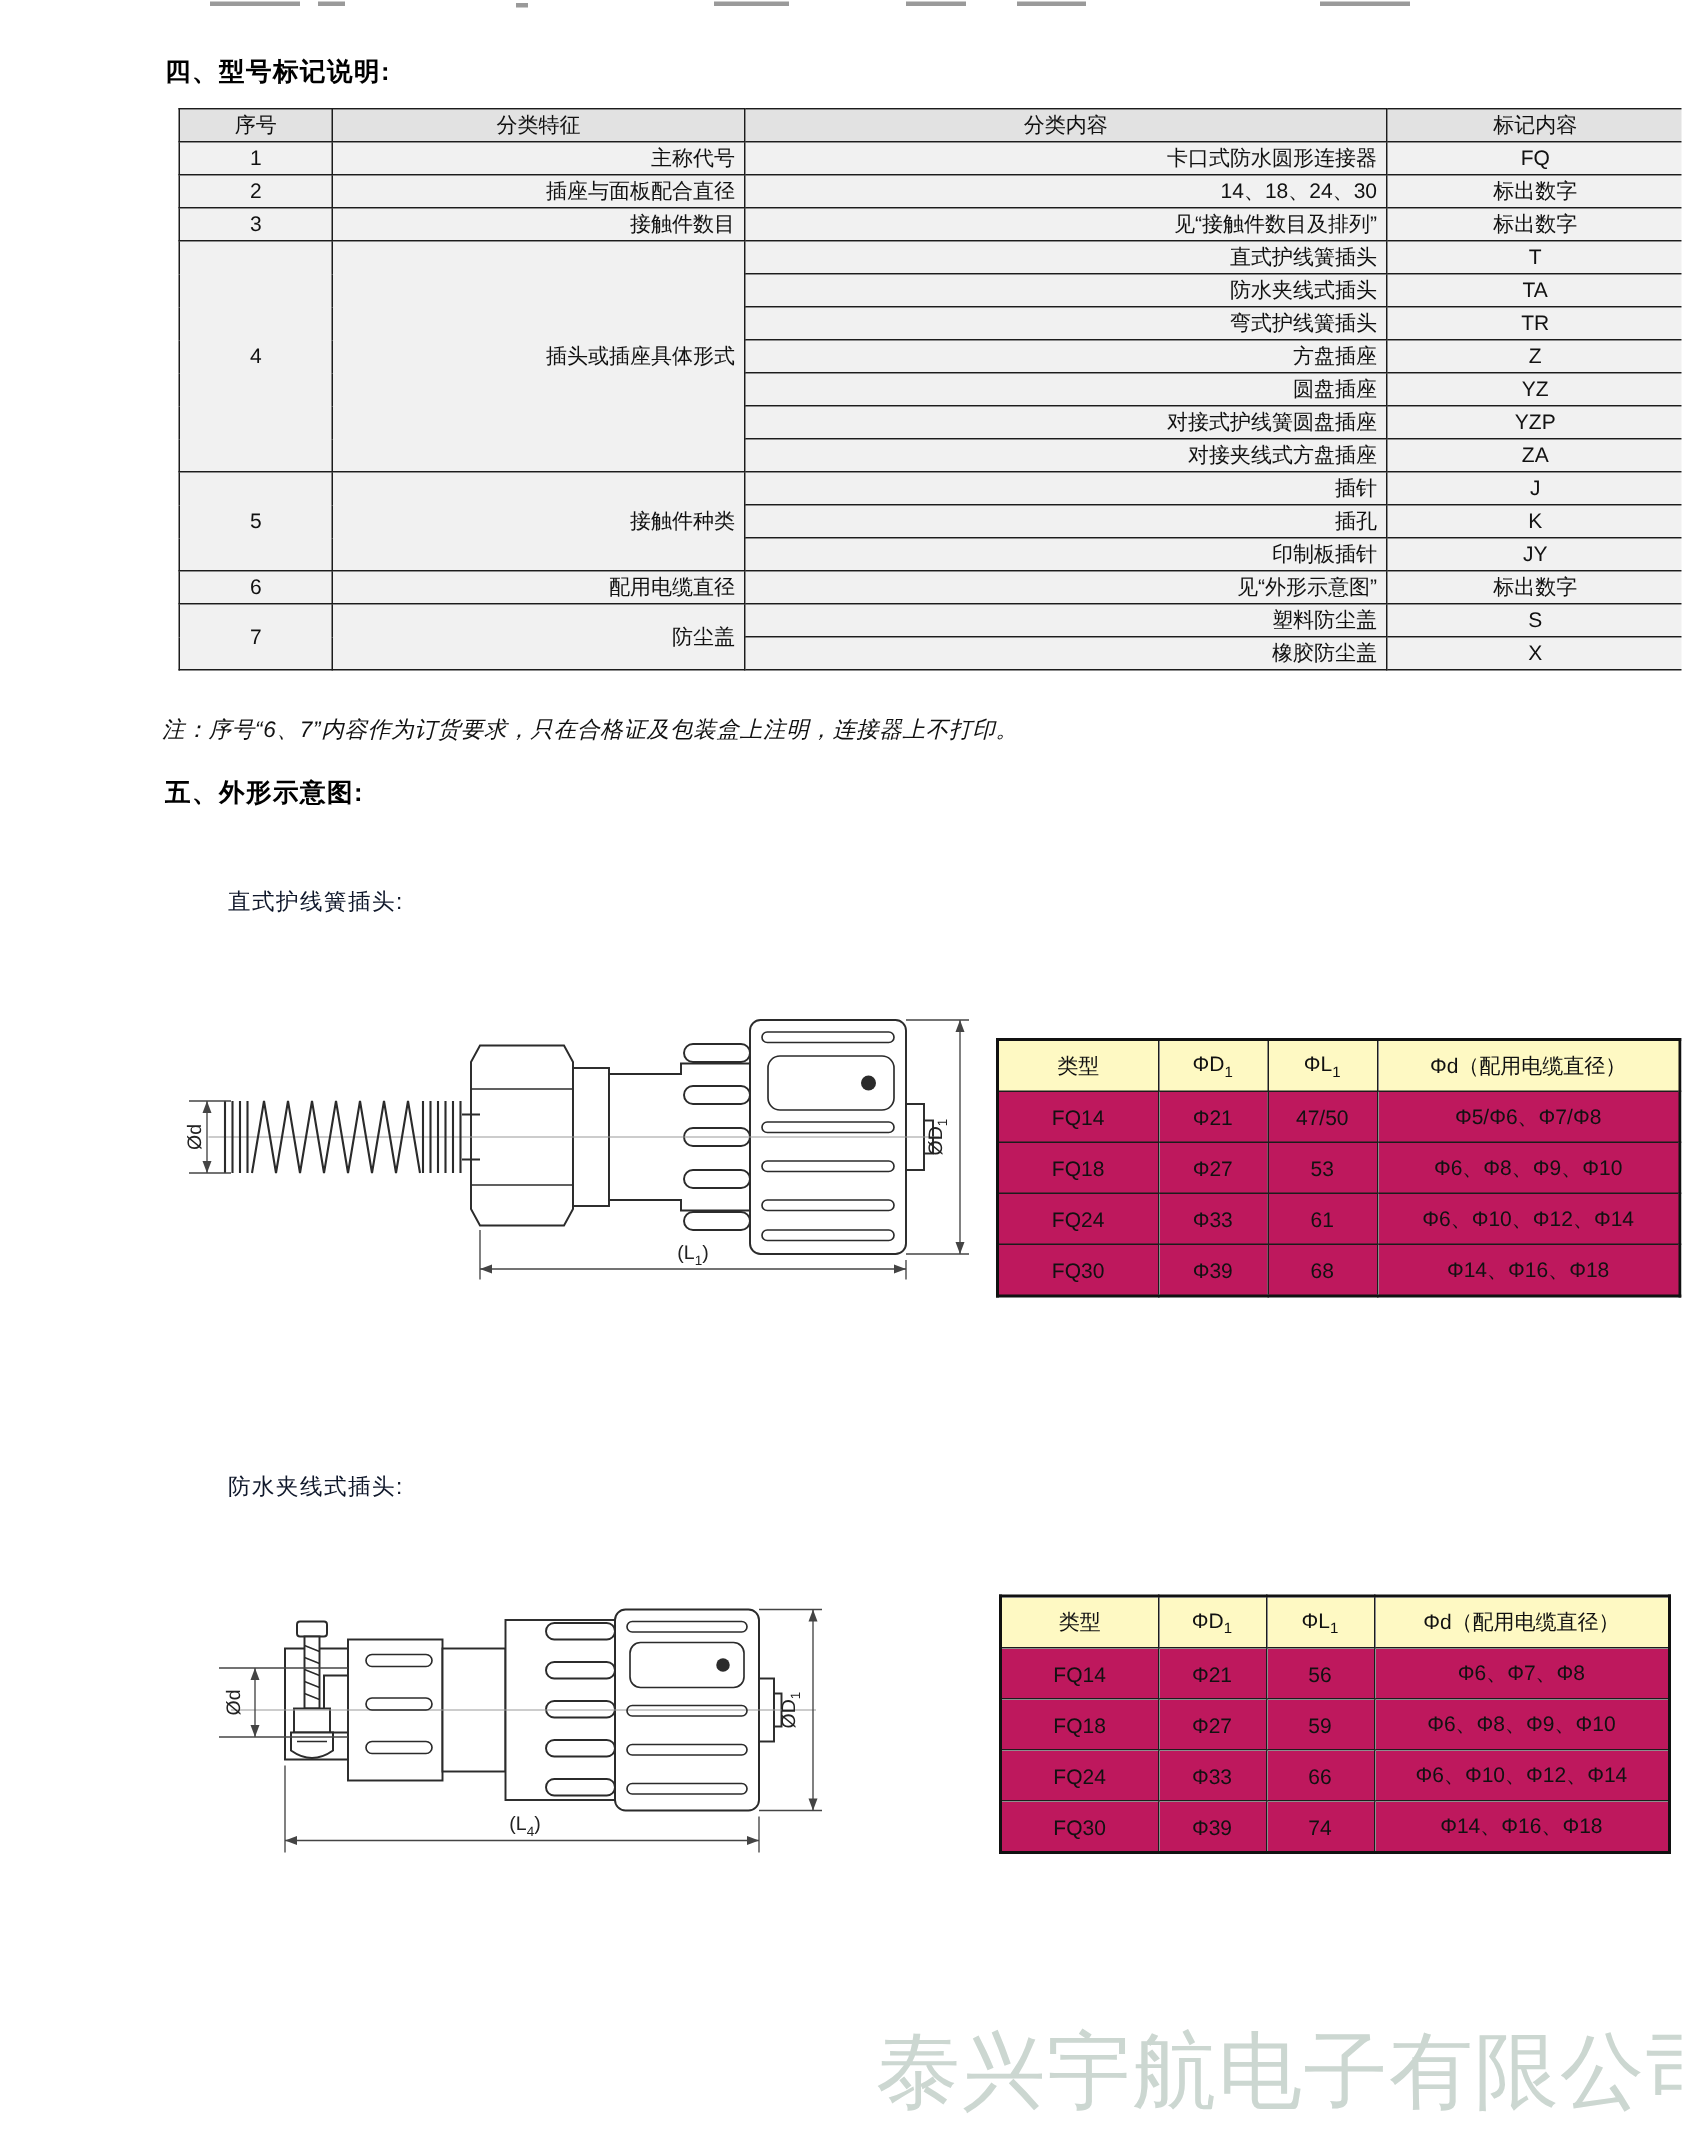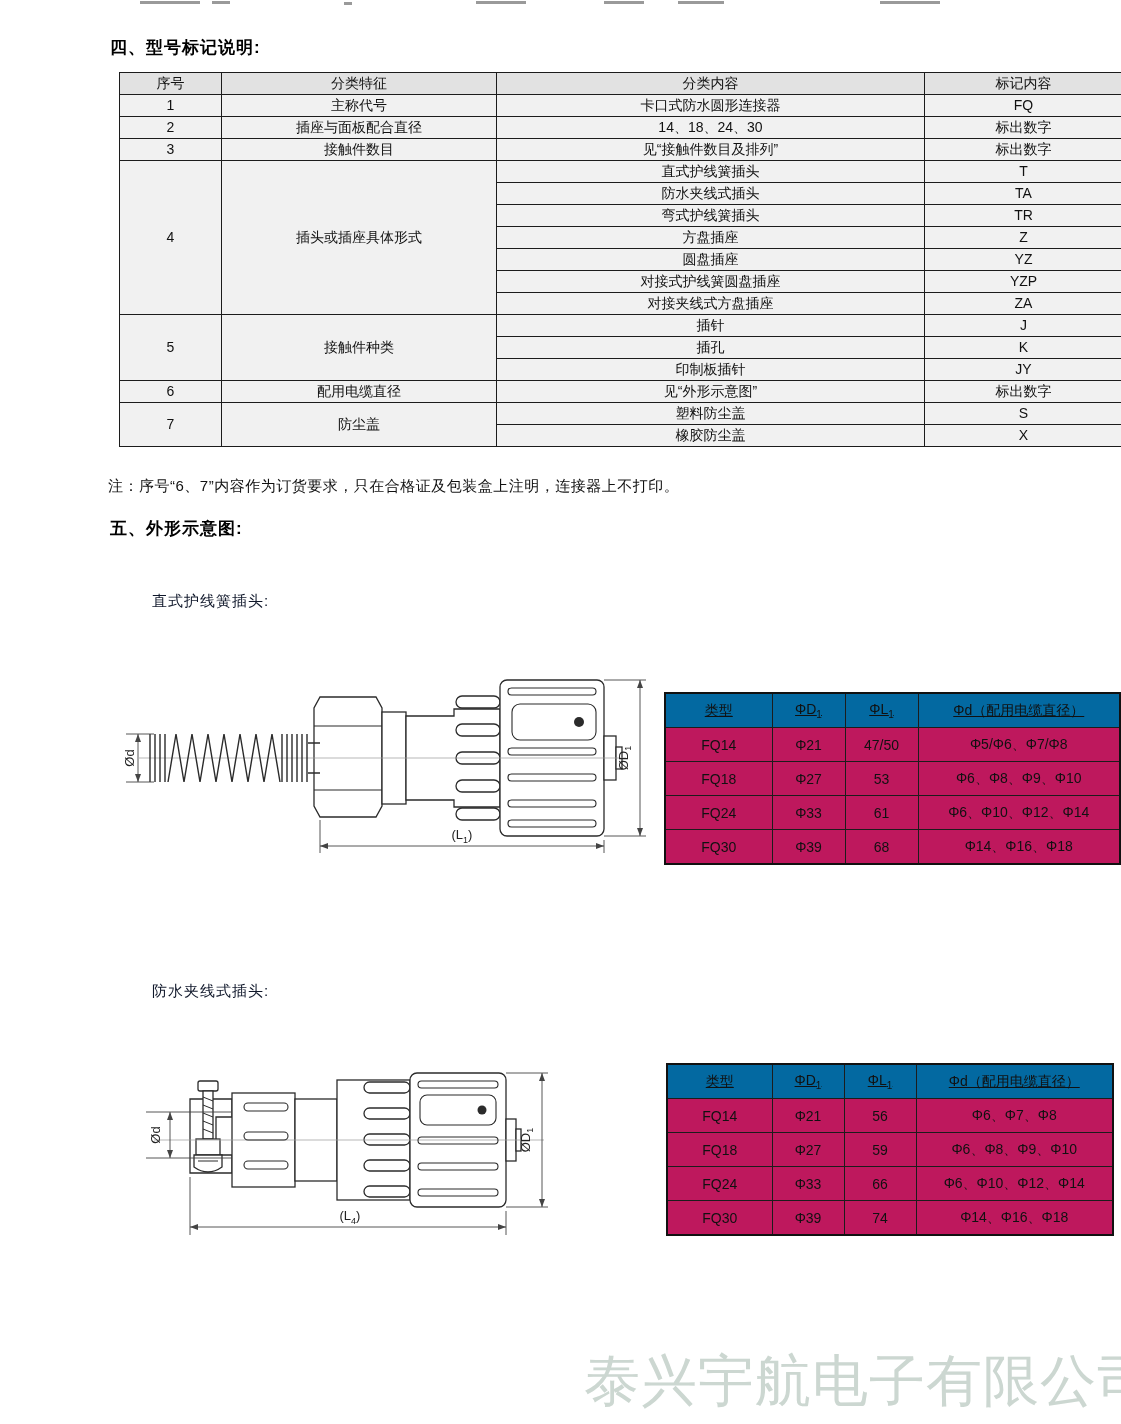--- a/index.html
+++ b/index.html
@@ -9,27 +9,27 @@
   .subheading{position:absolute;font-size:15px;color:#0f172a;letter-spacing:1px;}
   .note{position:absolute;font-size:15px;color:#111;letter-spacing:0.5px;}
 
   
   table{border-collapse:collapse;table-layout:fixed;}
   .model-table{position:absolute;left:75px;top:72px;width:1003px;font-size:14px;padding-left:14px;}
   .model-table th,.model-table td{border:1px solid #1c1c1c;height:21px;padding:0 6px;
       background:#f1f1f1;font-weight:normal;overflow:hidden;white-space:nowrap;line-height:21px;}
   .model-table th{background:#e2e2e2;text-align:center;}
   .model-table td.c{text-align:center;padding:0 2px;}
-  .model-table td.l{text-align:center;}
+  .model-table td.l{text-align:right;}
 
   
   .dim-table{position:absolute;font-size:14px;text-align:center;border:2px solid #111;}
   .dim-table th,.dim-table td{border:1px solid #1c1c1c;height:33px;padding:0 2px;
       background:#be185d;font-weight:normal;overflow:hidden;white-space:nowrap;}
-  .dim-table th{background:#0369a1;text-decoration:underline;}
+  .dim-table th{background:#fef9c3;}
   sub{font-size:10px;}
 
   .diag{position:absolute;}
   .diag text{font-size:13px;fill:#222;font-family:"Liberation Sans","DejaVu Sans",sans-serif;}
 
   .watermark-center{position:absolute;left:372px;top:572px;font-size:182px;font-weight:bold;
       font-family:"Liberation Serif","DejaVu Serif",serif;color:rgba(167,173,221,0.42);
       letter-spacing:-6px;z-index:6;pointer-events:none;white-space:nowrap;}
   .watermark-footer{position:absolute;left:540px;top:1344px;font-size:56px;
       font-family:"Liberation Serif","DejaVu Serif",serif;color:#ccd7d1;
@@ -142,21 +142,21 @@
       <td class="l">塑料防尘盖</td>
       <td class="c">S</td>
     </tr>
     <tr>
       <td class="l">橡胶防尘盖</td>
       <td class="c">X</td>
     </tr>
   </tbody>
     </table>
 
-  <div class="note" style="left:64px;top:477px;">注：序号“6、7”内容作为订货要求，只在合格证及包装盒上注明，连接器上不打印。</div>
+  <div class="note" style="left:64px;top:477px;font-style:italic;">注：序号“6、7”内容作为订货要求，只在合格证及包装盒上注明，连接器上不打印。</div>
 
   <div class="heading" style="left:66px;top:517px;">五、外形示意图:</div>
 
   <div class="subheading" style="left:108px;top:592px;">直式护线簧插头:</div>
 
   <svg class="diag" style="left:80px;top:648px;" width="540" height="235" viewBox="0 0 540 235">
     <g stroke="#2b2b2b" stroke-width="1.3" fill="#ffffff">
       <polygon points="196,49 252,49 258,60 258,158 252,169 196,169 190,158 190,60"></polygon>
       <rect x="258" y="64" width="24" height="92"></rect>
       <path d="M282,68 L330,68 L330,61 L376,61 L376,159 L330,159 L330,152 L282,152 Z"></path>

